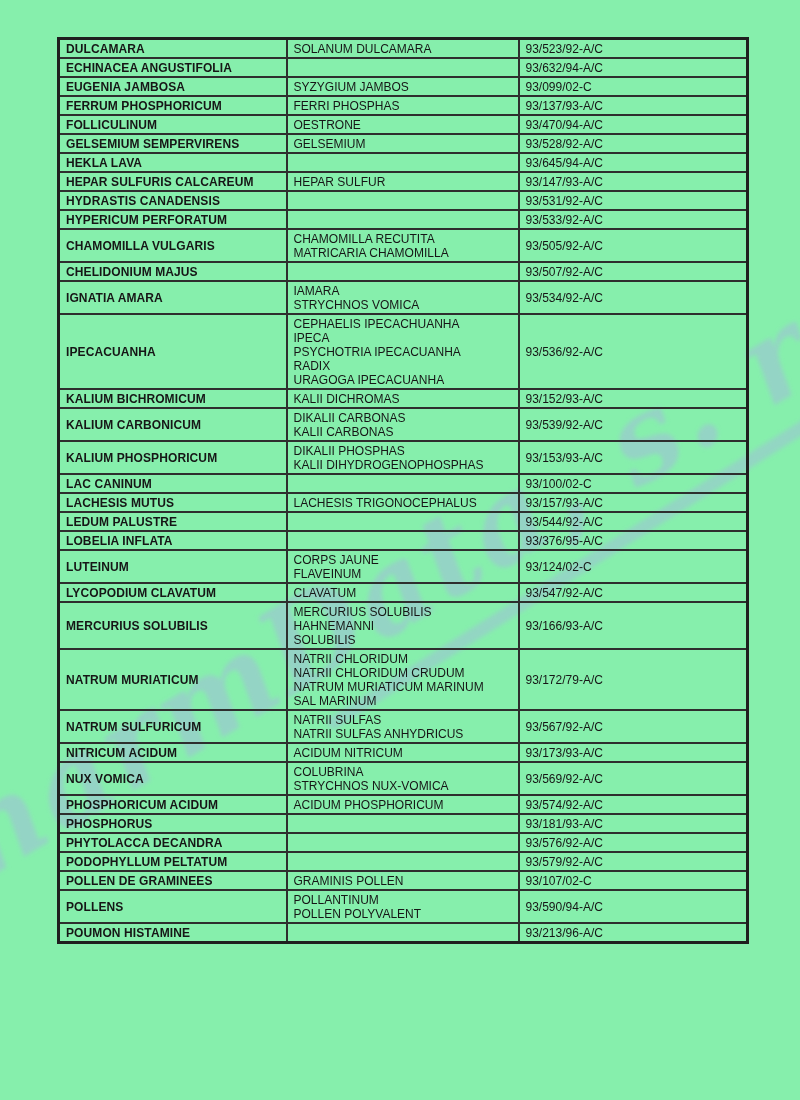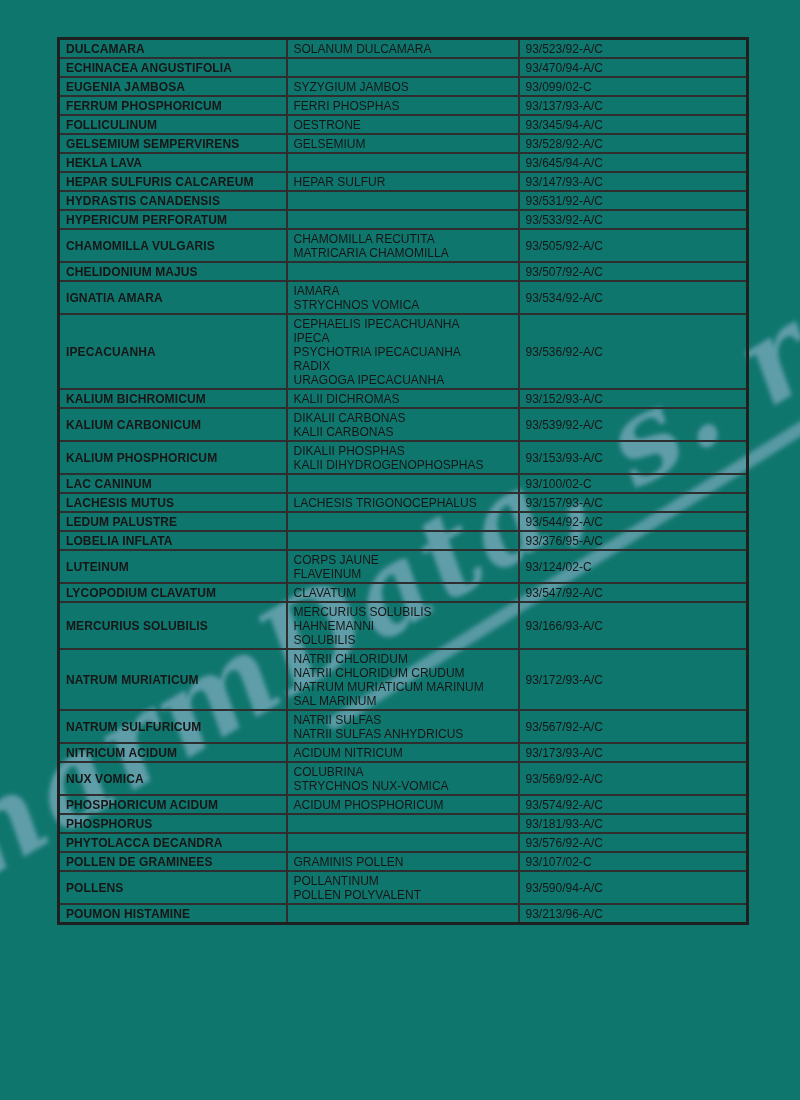--- a/index.html
+++ b/index.html
@@ -10,21 +10,21 @@
   body {
     width: 800px;
     height: 1100px;
     position: relative;
     overflow: hidden;
     font-family: "Liberation Sans", sans-serif;
   }
   .page {
     position: absolute;
     inset: 0;
-    background: #0f766e;
+    background: #86efac;
   }
 
   
   .watermark {
     position: absolute;
     left: -70px;
     top: 450px;
     width: 1000px;
     height: 230px;
     transform: rotate(-31deg);
@@ -108,42 +108,42 @@
         <tr>
           <td class="col-name">DULCAMARA</td>
           <td class="col-syn">
             <div>SOLANUM DULCAMARA</div>
           </td>
           <td class="col-code">93/523/92-A/C</td>
         </tr>
         <tr>
           <td class="col-name">ECHINACEA ANGUSTIFOLIA</td>
           <td class="col-syn"></td>
+          <td class="col-code">93/632/94-A/C</td>
+        </tr>
+        <tr>
+          <td class="col-name">EUGENIA JAMBOSA</td>
+          <td class="col-syn">
+            <div>SYZYGIUM JAMBOS</div>
+          </td>
+          <td class="col-code">93/099/02-C</td>
+        </tr>
+        <tr>
+          <td class="col-name">FERRUM PHOSPHORICUM</td>
+          <td class="col-syn">
+            <div>FERRI PHOSPHAS</div>
+          </td>
+          <td class="col-code">93/137/93-A/C</td>
+        </tr>
+        <tr>
+          <td class="col-name">FOLLICULINUM</td>
+          <td class="col-syn">
+            <div>OESTRONE</div>
+          </td>
           <td class="col-code">93/470/94-A/C</td>
-        </tr>
-        <tr>
-          <td class="col-name">EUGENIA JAMBOSA</td>
-          <td class="col-syn">
-            <div>SYZYGIUM JAMBOS</div>
-          </td>
-          <td class="col-code">93/099/02-C</td>
-        </tr>
-        <tr>
-          <td class="col-name">FERRUM PHOSPHORICUM</td>
-          <td class="col-syn">
-            <div>FERRI PHOSPHAS</div>
-          </td>
-          <td class="col-code">93/137/93-A/C</td>
-        </tr>
-        <tr>
-          <td class="col-name">FOLLICULINUM</td>
-          <td class="col-syn">
-            <div>OESTRONE</div>
-          </td>
-          <td class="col-code">93/345/94-A/C</td>
         </tr>
         <tr>
           <td class="col-name">GELSEMIUM SEMPERVIRENS</td>
           <td class="col-syn">
             <div>GELSEMIUM</div>
           </td>
           <td class="col-code">93/528/92-A/C</td>
         </tr>
         <tr>
           <td class="col-name">HEKLA LAVA</td>
@@ -269,21 +269,21 @@
           <td class="col-code">93/166/93-A/C</td>
         </tr>
         <tr>
           <td class="col-name">NATRUM MURIATICUM</td>
           <td class="col-syn">
             <div>NATRII CHLORIDUM</div>
             <div>NATRII CHLORIDUM CRUDUM</div>
             <div>NATRUM MURIATICUM MARINUM</div>
             <div>SAL MARINUM</div>
           </td>
-          <td class="col-code">93/172/93-A/C</td>
+          <td class="col-code">93/172/79-A/C</td>
         </tr>
         <tr>
           <td class="col-name">NATRUM SULFURICUM</td>
           <td class="col-syn">
             <div>NATRII SULFAS</div>
             <div>NATRII SULFAS ANHYDRICUS</div>
           </td>
           <td class="col-code">93/567/92-A/C</td>
         </tr>
         <tr>
@@ -312,20 +312,25 @@
           <td class="col-name">PHOSPHORUS</td>
           <td class="col-syn"></td>
           <td class="col-code">93/181/93-A/C</td>
         </tr>
         <tr>
           <td class="col-name">PHYTOLACCA DECANDRA</td>
           <td class="col-syn"></td>
           <td class="col-code">93/576/92-A/C</td>
         </tr>
         <tr>
+          <td class="col-name">PODOPHYLLUM PELTATUM</td>
+          <td class="col-syn"></td>
+          <td class="col-code">93/579/92-A/C</td>
+        </tr>
+        <tr>
           <td class="col-name">POLLEN DE GRAMINEES</td>
           <td class="col-syn">
             <div>GRAMINIS POLLEN</div>
           </td>
           <td class="col-code">93/107/02-C</td>
         </tr>
         <tr>
           <td class="col-name">POLLENS</td>
           <td class="col-syn">
             <div>POLLANTINUM</div>

